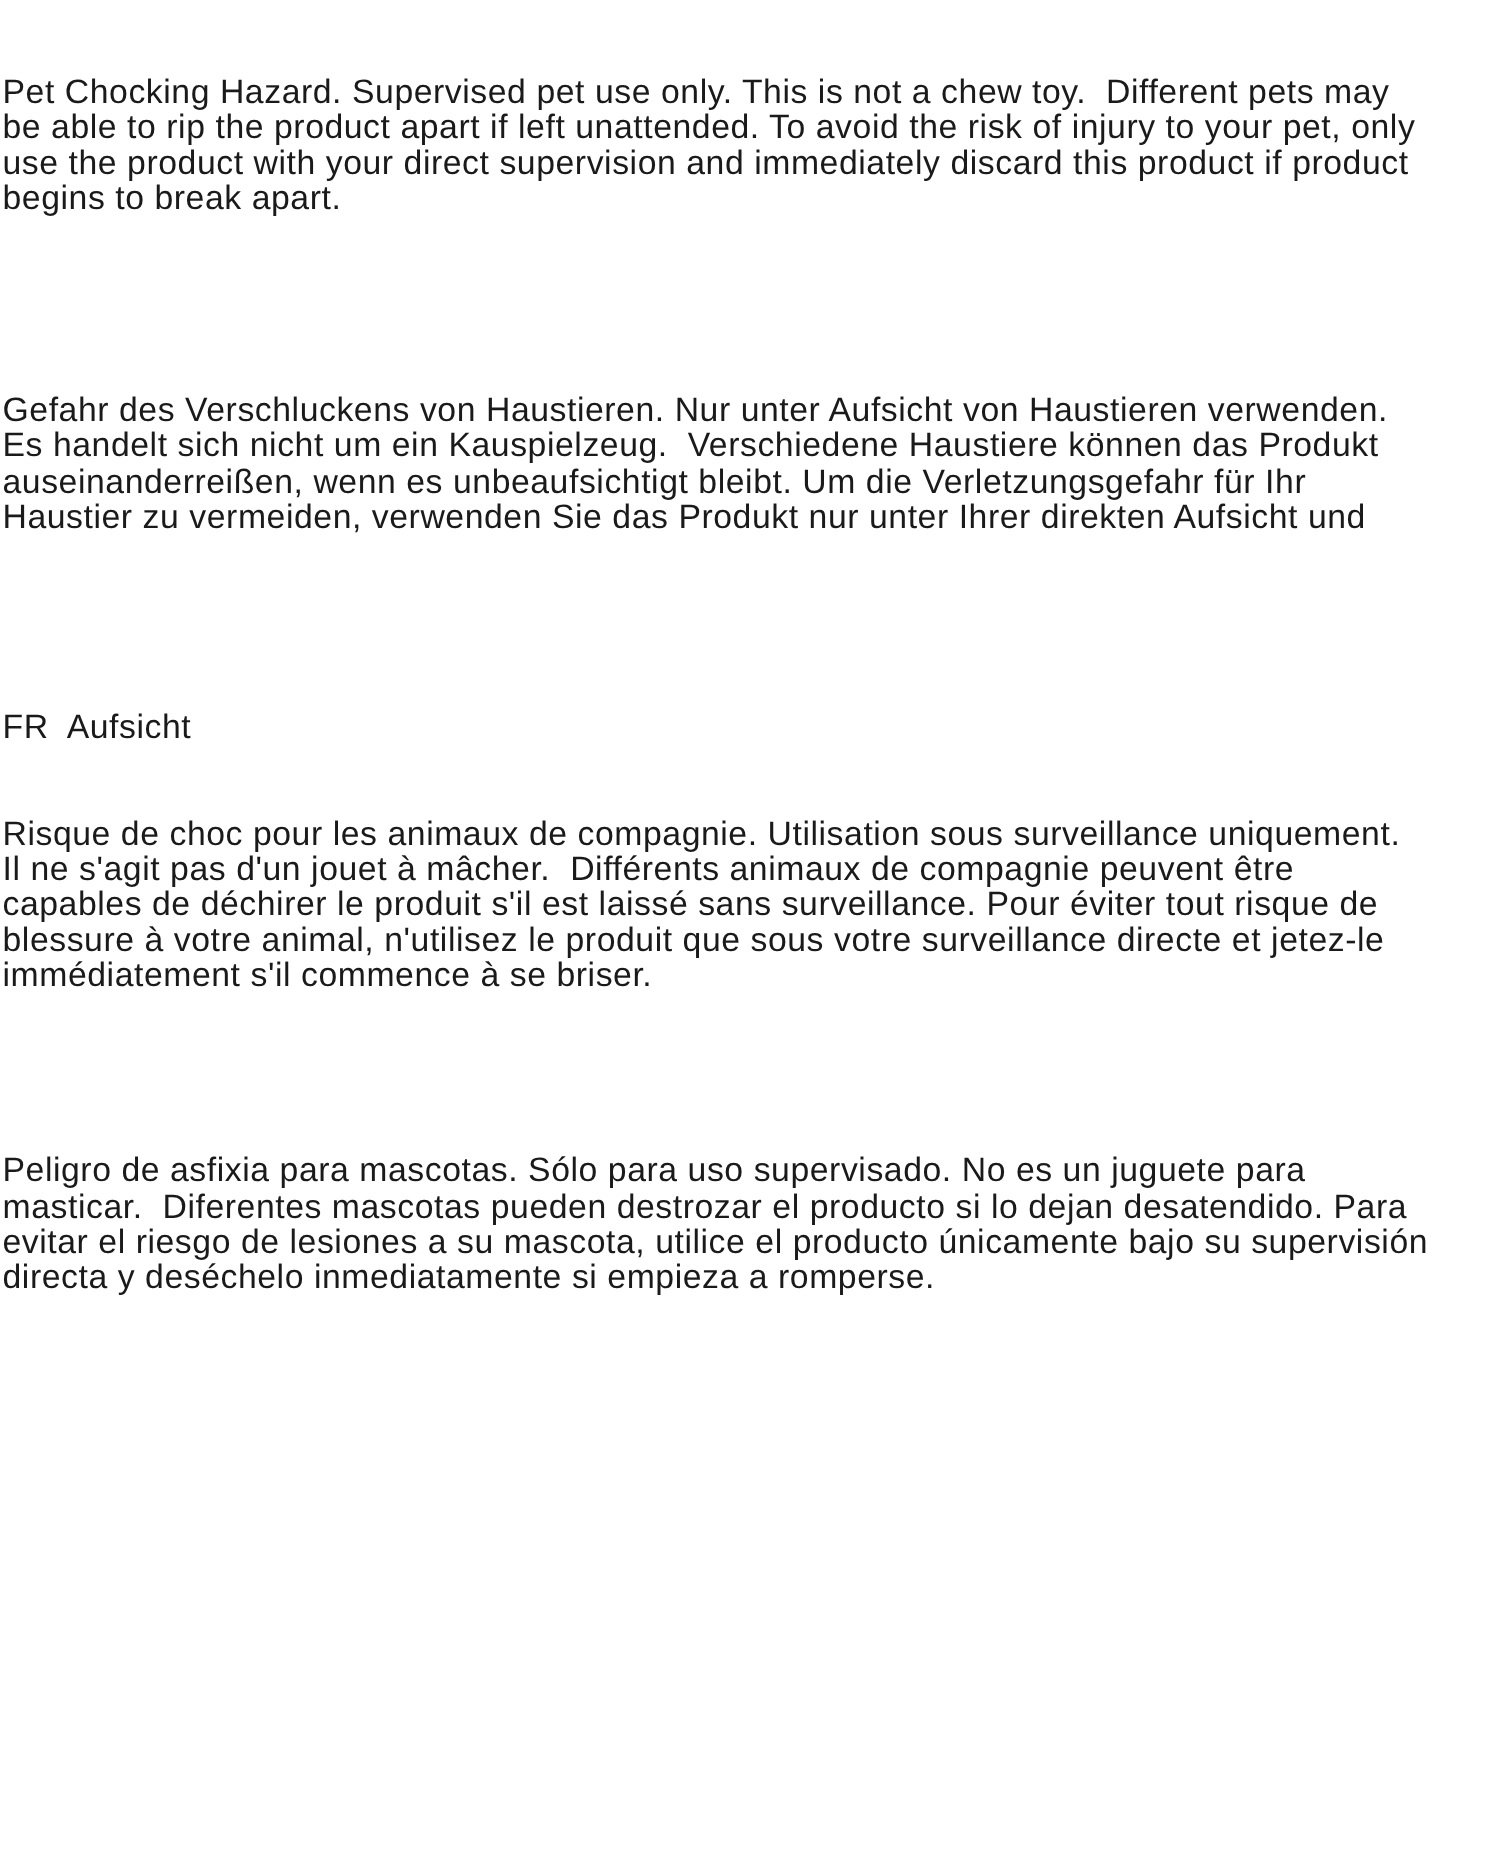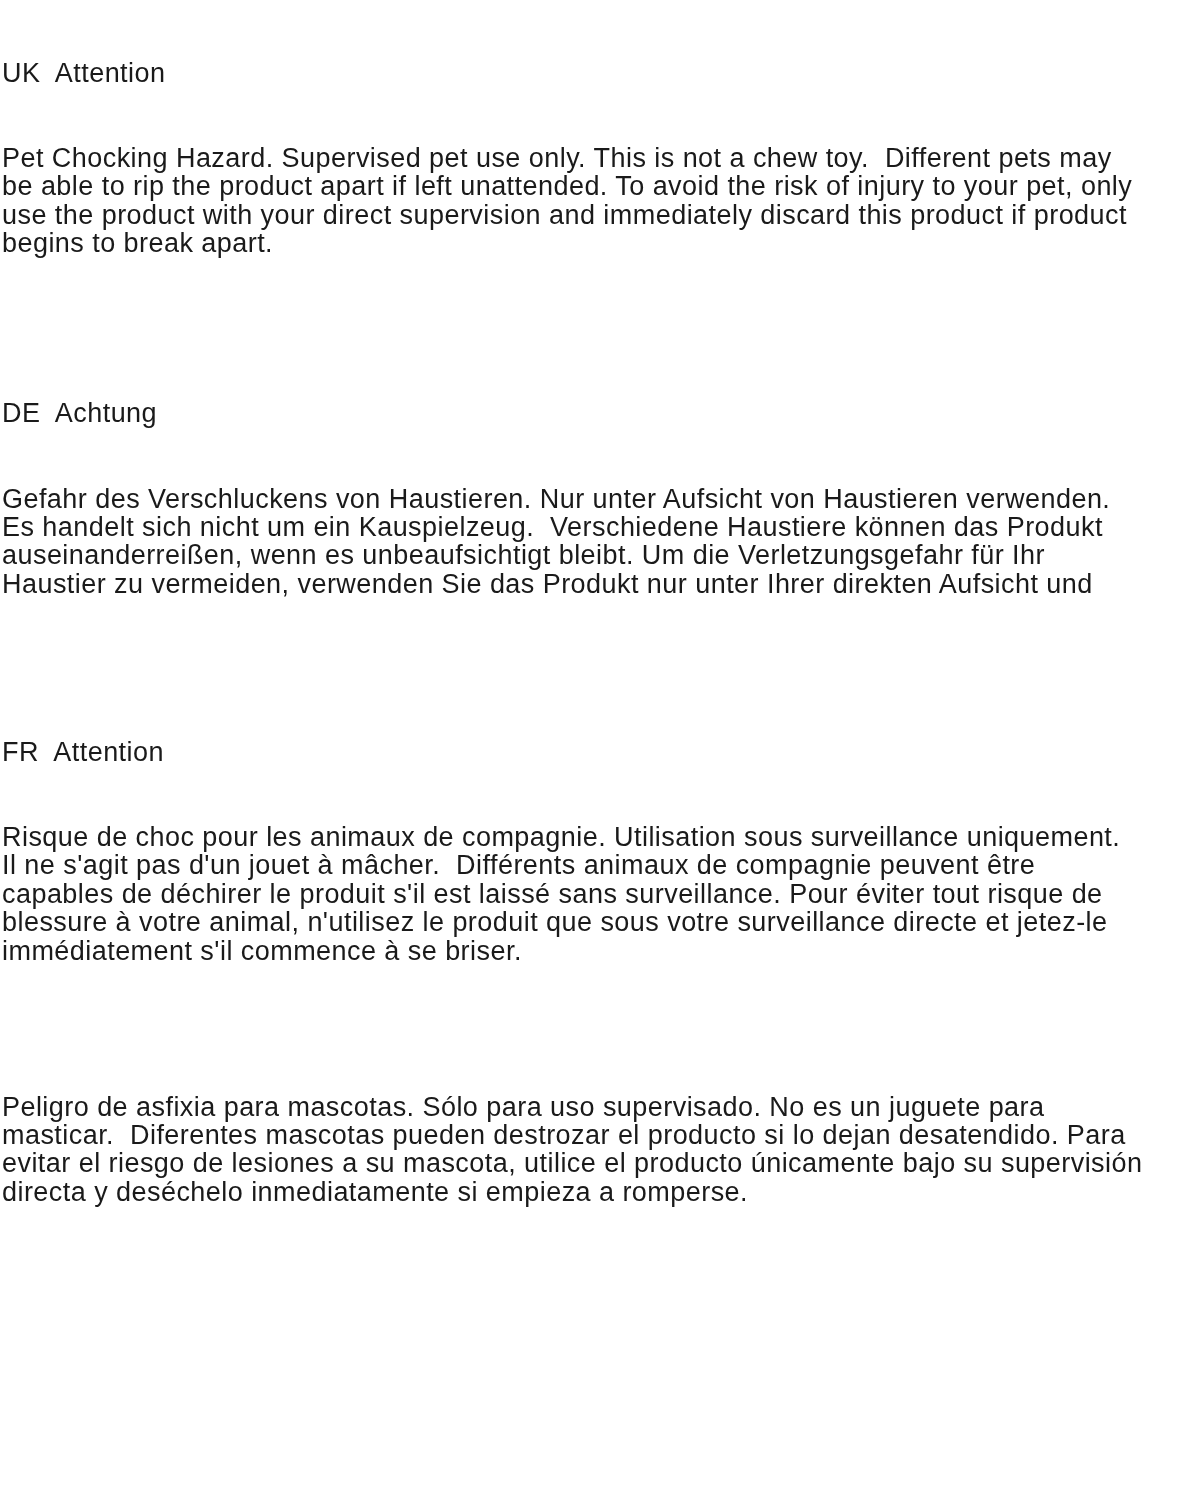--- a/index.html
+++ b/index.html
@@ -28,37 +28,35 @@
   .section-body {
     white-space: pre;
   }
 </style>
 </head>
 <body>
 
 <div class="doc">
 
   <section class="warning-section" style="margin-top:0">
-    <div class="section-heading">UK  Attention</div>
     <div class="section-body">Pet Chocking Hazard. Supervised pet use only. This is not a chew toy.  Different pets may
 be able to rip the product apart if left unattended. To avoid the risk of injury to your pet, only
 use the product with your direct supervision and immediately discard this product if product
 begins to break apart.</div>
   </section>
 
   <section class="warning-section" style="margin-top:28px">
-    <div class="section-heading">DE  Achtung</div>
     <div class="section-body">Gefahr des Verschluckens von Haustieren. Nur unter Aufsicht von Haustieren verwenden.
 Es handelt sich nicht um ein Kauspielzeug.  Verschiedene Haustiere können das Produkt
 auseinanderreißen, wenn es unbeaufsichtigt bleibt. Um die Verletzungsgefahr für Ihr
 Haustier zu vermeiden, verwenden Sie das Produkt nur unter Ihrer direkten Aufsicht und</div>
   </section>
 
   <section class="warning-section" style="margin-top:26px">
-    <div class="section-heading">FR  Attention</div>
+    <div class="section-heading">FR  Aufsicht</div>
     <div class="section-body">Risque de choc pour les animaux de compagnie. Utilisation sous surveillance uniquement.
 Il ne s'agit pas d'un jouet à mâcher.  Différents animaux de compagnie peuvent être
 capables de déchirer le produit s'il est laissé sans surveillance. Pour éviter tout risque de
 blessure à votre animal, n'utilisez le produit que sous votre surveillance directe et jetez-le
 immédiatement s'il commence à se briser.</div>
   </section>
 
   <section class="warning-section" style="margin-top:14px">
     <div class="section-body">Peligro de asfixia para mascotas. Sólo para uso supervisado. No es un juguete para
 masticar.  Diferentes mascotas pueden destrozar el producto si lo dejan desatendido. Para

